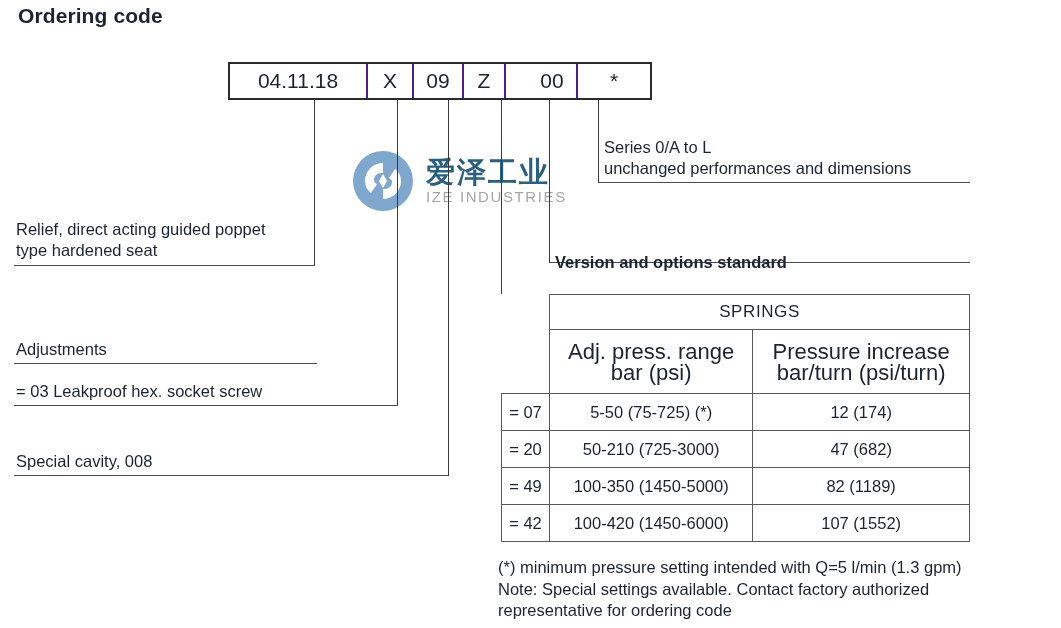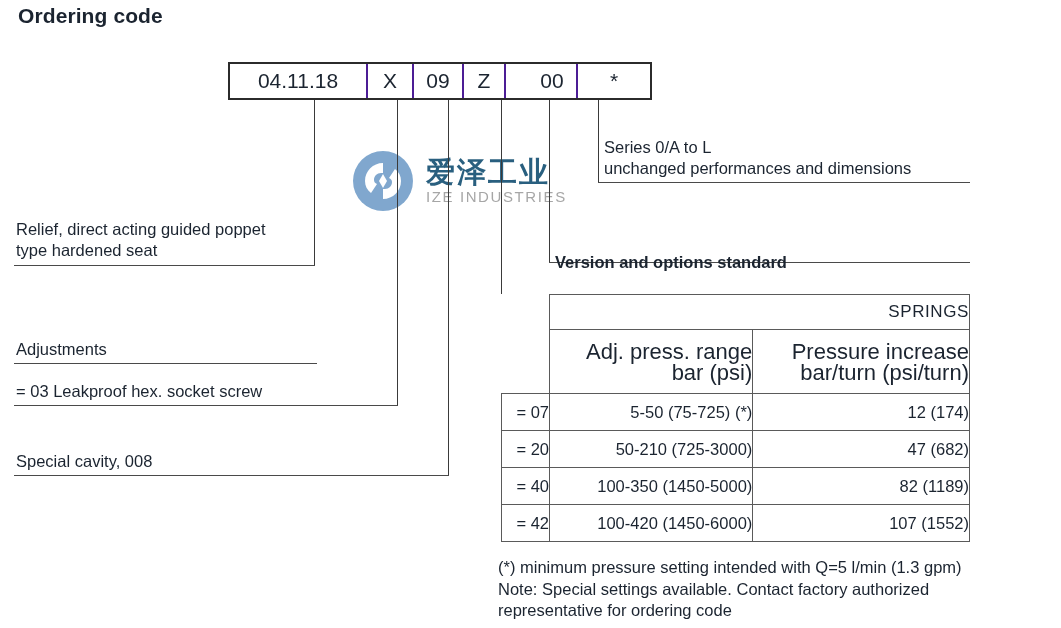--- a/index.html
+++ b/index.html
@@ -87,21 +87,21 @@
     left: 501px;
     top: 294px;
     width: 469px;
     border-collapse: collapse;
     font-size: 16px;
     color: #1b2430;
     background: #fff;
   }
   #springs-table td, #springs-table th {
     border: 1px solid #5a5a5a;
-    text-align: right;
+    text-align: center;
     font-weight: normal;
     padding: 0;
   }
   .sp-title {
     height: 34px;
     font-size: 17px;
     letter-spacing: 0.6px;
   }
   .sp-head {
     height: 63px;
@@ -255,21 +255,21 @@
       <td class="sp-code">= 07</td>
       <td class="sp-val">5-50 (75-725) (*)</td>
       <td class="sp-val">12 (174)</td>
     </tr>
     <tr>
       <td class="sp-code">= 20</td>
       <td class="sp-val">50-210 (725-3000)</td>
       <td class="sp-val">47 (682)</td>
     </tr>
     <tr>
-      <td class="sp-code">= 40</td>
+      <td class="sp-code">= 49</td>
       <td class="sp-val">100-350 (1450-5000)</td>
       <td class="sp-val">82 (1189)</td>
     </tr>
     <tr>
       <td class="sp-code">= 42</td>
       <td class="sp-val">100-420 (1450-6000)</td>
       <td class="sp-val">107 (1552)</td>
     </tr>
   </tbody>
     </table>

